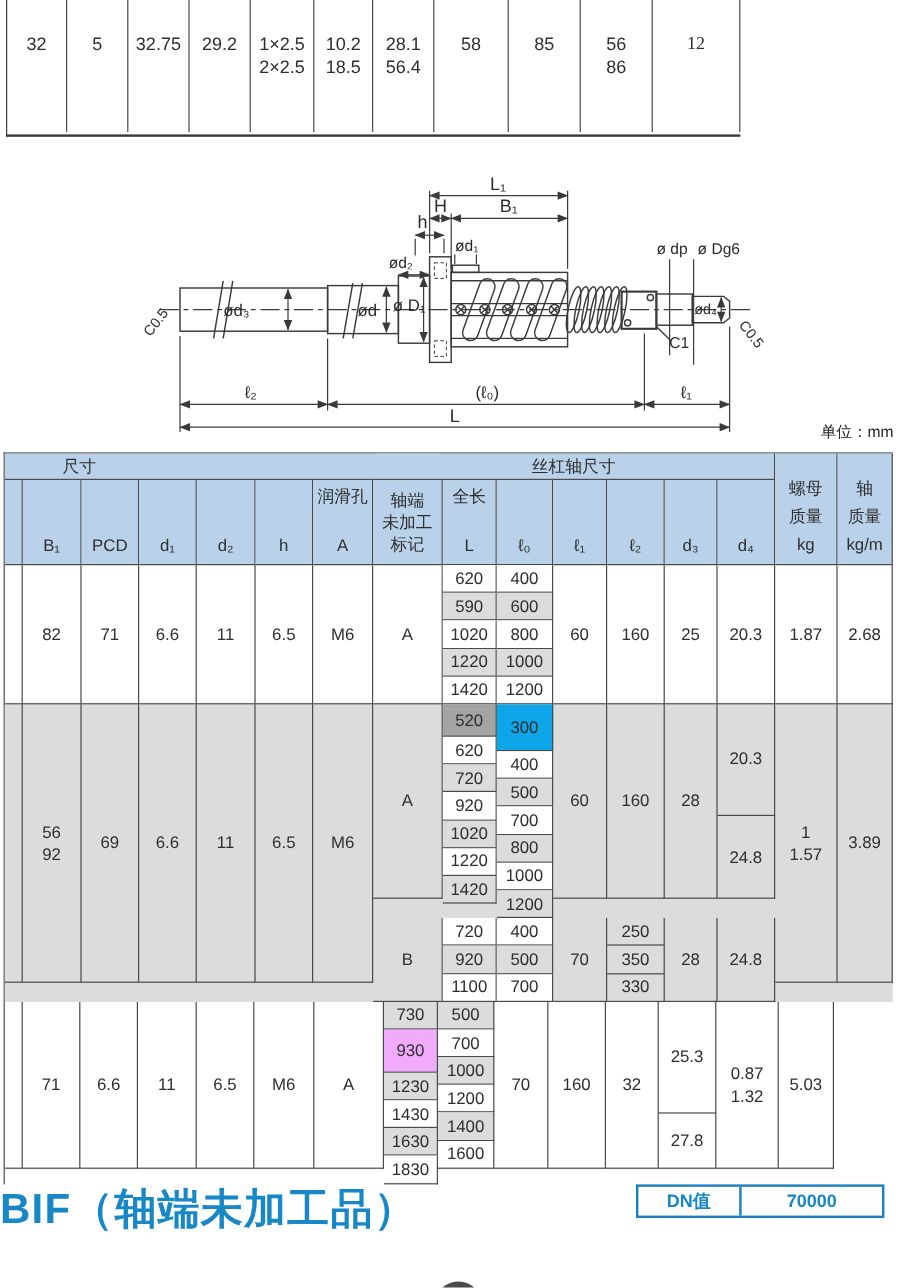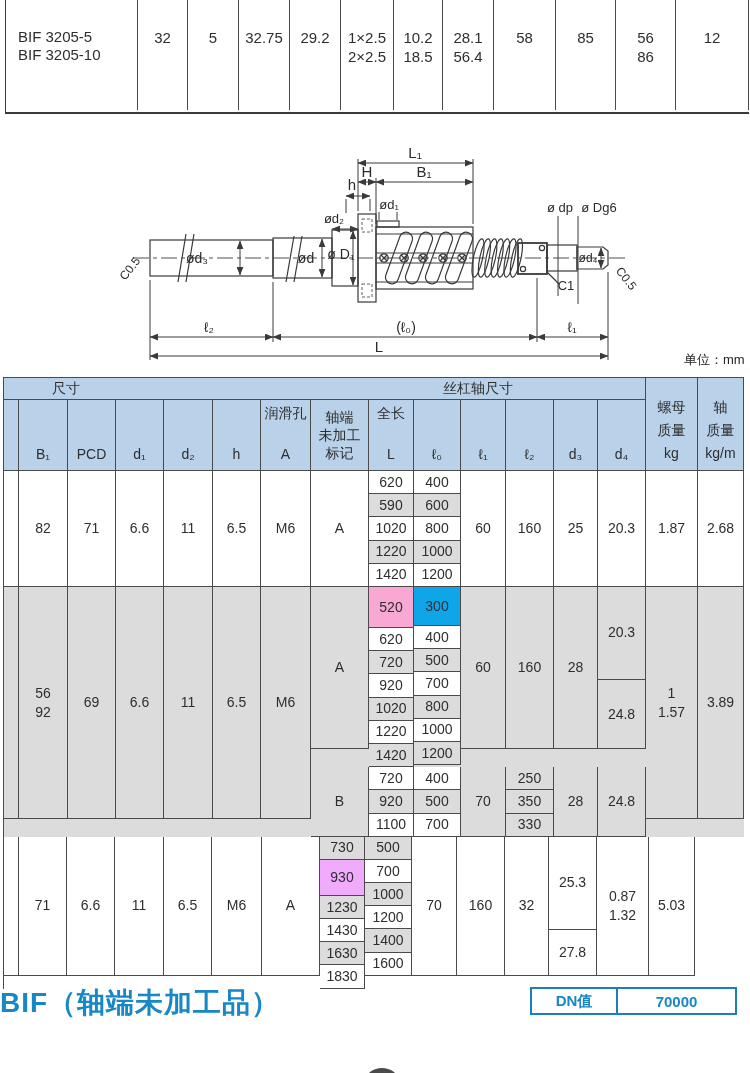--- a/index.html
+++ b/index.html
@@ -36,48 +36,46 @@
     border-left:1px solid #4a4a4a;border-top:1px solid #4a4a4a;
   }
   .hdr{background:#b9d2e9;}
   .g-size{justify-content:flex-start;padding-left:48px;}
   .sub{align-items:flex-end;padding-bottom:6px;}
   .two{flex-direction:column;justify-content:space-between;padding:4px 0 6px 0;align-items:center;}
   .midhdr{line-height:18px;}
   .stackcell{flex-direction:column;justify-content:flex-end;padding-bottom:5px;line-height:23px;}
   .sec.gray{background:#dcdcdc;}
   
-  #page-title{position:absolute;left:0px;top:984px;font-size:28px;font-weight:bold;color:#1787c5;letter-spacing:1px;}
+  #page-title{position:absolute;left:0px;top:984px;font-size:35px;font-weight:bold;color:#1787c5;letter-spacing:1px;}
   #dn-box{position:absolute;left:530px;top:987px;width:207px;height:28px;border:2px solid #1a7fc0;display:flex;box-sizing:border-box;background:#fff;}
   #dn-box .dn-cell{display:flex;align-items:center;justify-content:center;color:#1787c5;font-weight:bold;font-size:15px;box-sizing:border-box;}
   #dn-label{width:86px;border-right:2px solid #1a7fc0;}
   #dn-value{flex:1;}
   #bottom-arc{position:absolute;left:366px;top:1068px;width:32px;height:12px;background:#4a4a4a;border-radius:50% 50% 0 0 / 100% 100% 0 0;}
 </style>
 </head>
 <body>
 
 <div id="top-table">
-    <div class="cell model" style="width: 132px;">BIF 3205-5
-BIF 3205-10</div>
     <div class="cell" style="width: 50px;">32</div>
     <div class="cell" style="width: 51px;">5</div>
     <div class="cell" style="width: 51px;">32.75</div>
     <div class="cell" style="width: 51px;">29.2</div>
     <div class="cell" style="width: 53px;">1×2.5
 2×2.5</div>
     <div class="cell" style="width: 49px;">10.2
 18.5</div>
     <div class="cell" style="width: 51px;">28.1
 56.4</div>
     <div class="cell" style="width: 62px;">58</div>
     <div class="cell" style="width: 60px;">85</div>
     <div class="cell" style="width: 60px;">56
 86</div>
-    <div class="cell" style="width: 73px;">12</div>
+    <div class="cell" style="width: 73px; font-family: Liberation Serif, serif;">12</div>
   </div>
 
 <svg id="diagram" width="750" height="240" viewBox="0 130 750 240" xmlns="http://www.w3.org/2000/svg">
   <defs>
     <marker id="ar" viewBox="0 0 10 8" markerWidth="9" markerHeight="7" refX="9.5" refY="4" orient="auto-start-reverse">
       <path d="M0,0 L10,4 L0,8 z" fill="#3a3a3a"></path>
     </marker>
   </defs>
   <g class="ln">
     <line x1="133" y1="258" x2="626" y2="258" stroke-dasharray="16 4 4 4" stroke-width="0.9"></line>
@@ -266,21 +264,21 @@
 92</div>
       <div class="cell" style="width: 48px; height: 232px;">69</div>
       <div class="cell" style="width: 48px; height: 232px;">6.6</div>
       <div class="cell" style="width: 49px; height: 232px;">11</div>
       <div class="cell" style="width: 48px; height: 232px;">6.5</div>
       <div class="cell" style="width: 50px; height: 232px;">M6</div>
       <div class="col" style="width: 335px;">
         <div class="row" style="width: 335px;">
           <div class="cell" style="width: 58px; height: 162.4px;">A</div>
           <div class="col" style="width: 45px;">
-            <div class="cell" style="width: 45px; height: 41px; background: #f9a8d4;">520</div>
+            <div class="cell" style="width: 45px; height: 27px; background: #a3a3a3;">520</div>
             <div class="cell" style="width: 45px; height: 23.2px; background: rgb(255, 255, 255);">620</div>
             <div class="cell" style="width: 45px; height: 23.2px; background: rgb(220, 220, 220);">720</div>
             <div class="cell" style="width: 45px; height: 23.2px; background: rgb(255, 255, 255);">920</div>
             <div class="cell" style="width: 45px; height: 23.2px; background: rgb(220, 220, 220);">1020</div>
             <div class="cell" style="width: 45px; height: 23.2px; background: rgb(255, 255, 255);">1220</div>
             <div class="cell" style="width: 45px; height: 23.2px; background: rgb(220, 220, 220);">1420</div>
           </div>
           <div class="col" style="width: 47px;">
             <div class="cell" style="width: 47px; height: 39px; background: #0ea5e9;">300</div>
             <div class="cell" style="width: 47px; height: 23.2px; background: rgb(255, 255, 255);">400</div>

